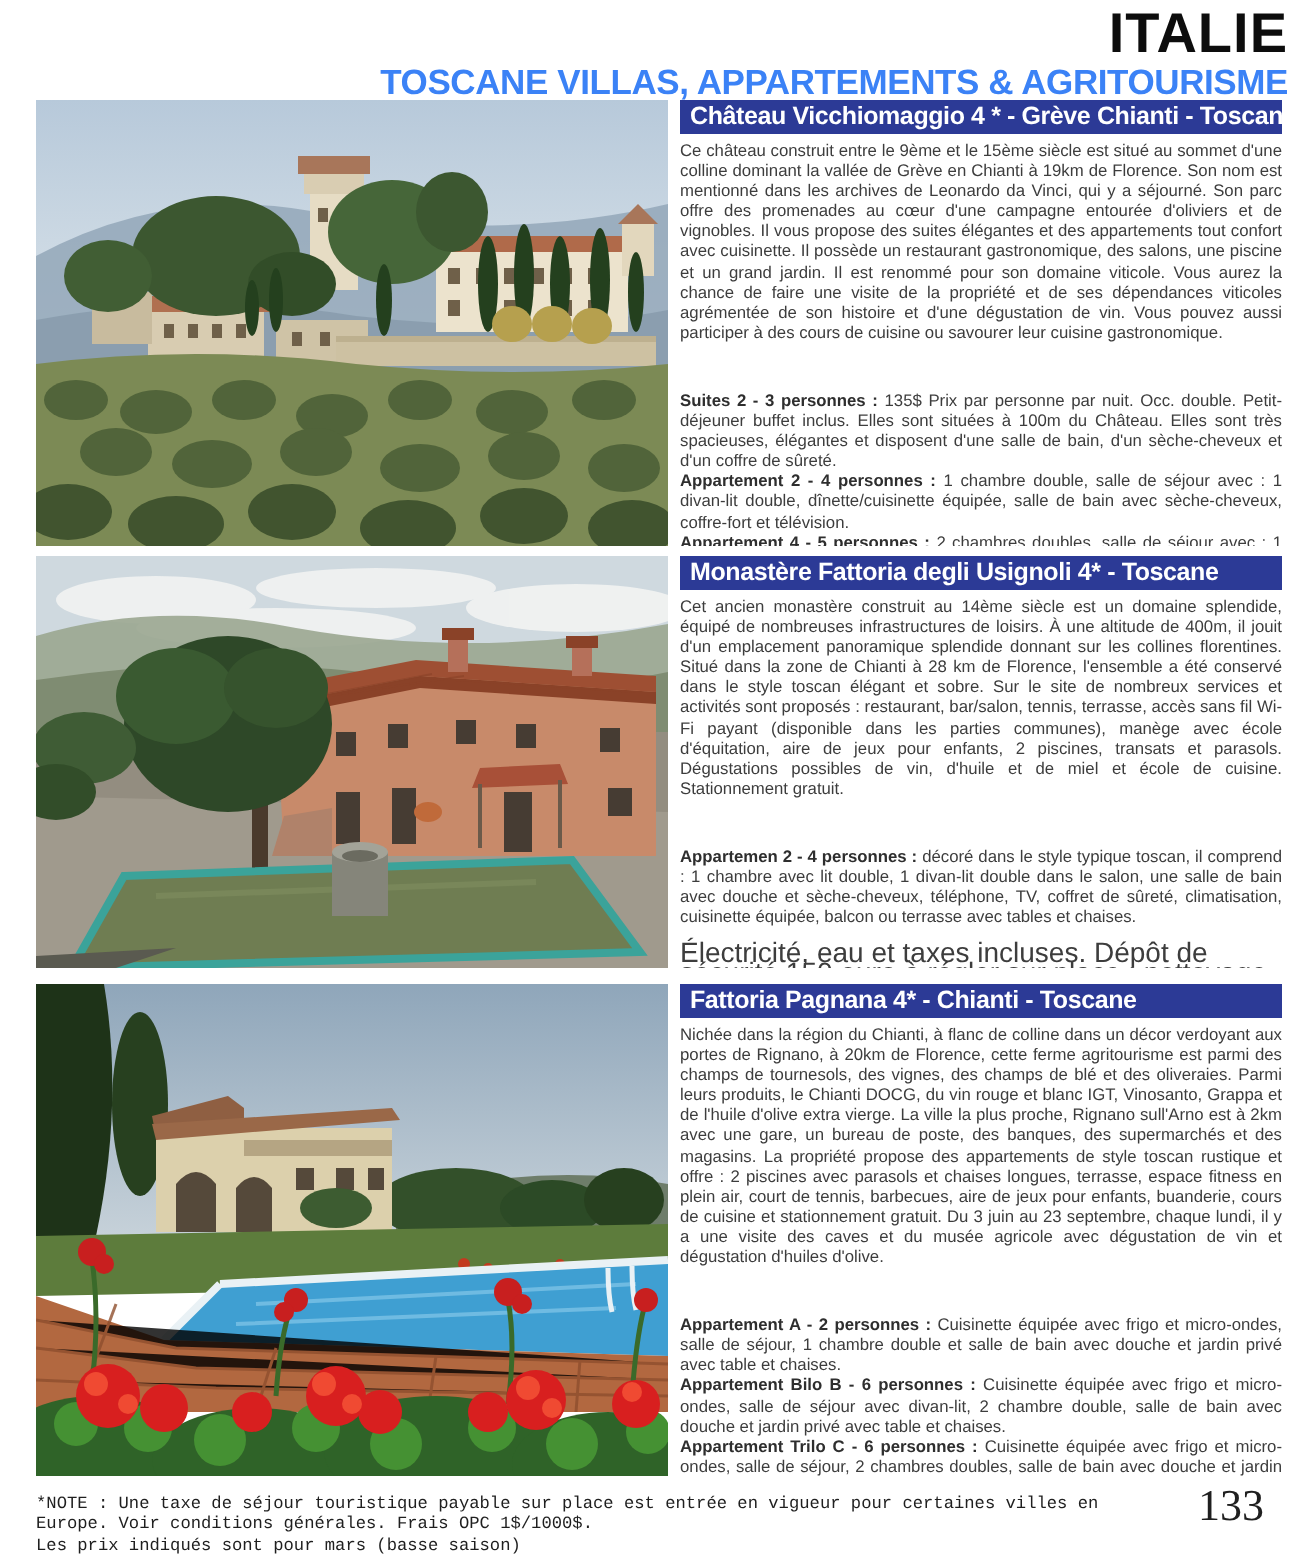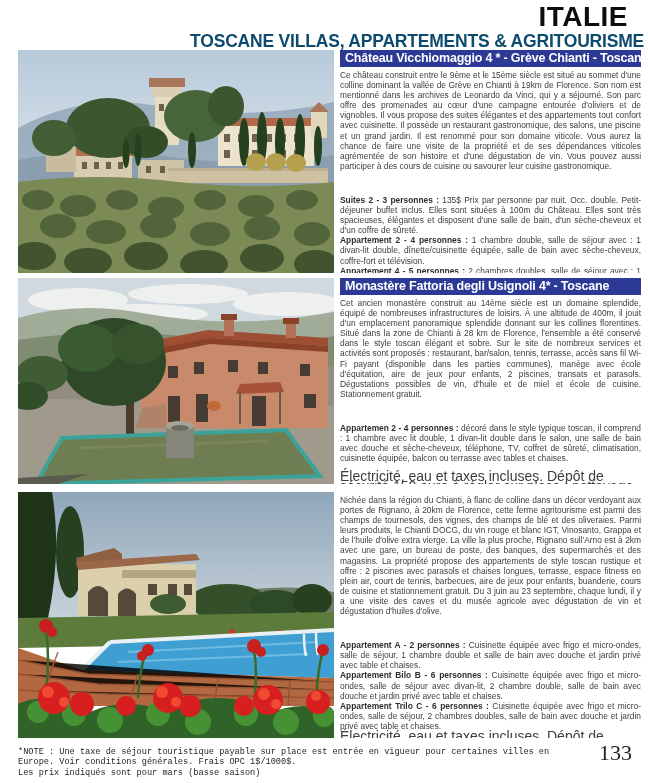--- a/index.html
+++ b/index.html
@@ -1,23 +1,23 @@
 <!DOCTYPE html>
 <html><head>
 <meta charset="utf-8">
 <style>
   html,body{margin:0;padding:0;background:#fff;}
   #page{position:relative;width:648px;height:783px;background:#fff;
         font-family:"Liberation Sans",sans-serif;color:#3d3d3d;overflow:hidden;}
 
   
-  .main-title{position:absolute;top:1px;right:20px;font-size:28px;font-weight:bold;
+  .main-title{position:absolute;top:1px;right:4px;font-size:28px;font-weight:bold;
               color:#0d0d0d;letter-spacing:.5px;}
   .sub-title{position:absolute;top:31px;right:4px;font-size:17.5px;font-weight:bold;
-             color:#0c4a6e;letter-spacing:-0.2px;white-space:nowrap;}
+             color:#3b82f6;letter-spacing:-0.2px;white-space:nowrap;}
 
   
   .row{position:absolute;left:0;width:648px;}
   #row1{top:50px;height:223px;}
   #row2{top:278px;height:206px;padding-left:17px;}
   #row3{top:492px;height:246px;}
   .photo{position:absolute;left:18px;top:0;display:block;}
   .content{position:absolute;left:340px;width:301px;top:0;height:100%;overflow:hidden;}
 
   .bar{background:#2c3a96;color:#fff;font-weight:bold;font-size:12.5px;
@@ -336,20 +336,21 @@
           <circle cx="46" cy="210" r="5"></circle>
           <circle cx="144" cy="200" r="6"></circle>
         <circle cx="158" cy="210" r="5"></circle>
           <circle cx="246" cy="202" r="6"></circle>
           <circle cx="258" cy="212" r="5"></circle>
         <circle cx="298" cy="204" r="5"></circle>
       </g>
     </svg>
 
     <div class="content">
+      <div class="bar">Fattoria Pagnana 4* - Chianti - Toscane</div>
       <p class="desc">Nichée dans la région du Chianti, à flanc de colline dans un décor verdoyant aux portes de Rignano, à 20km de Florence, cette ferme agritourisme est parmi des champs de tournesols, des vignes, des champs de blé et des oliveraies. Parmi leurs produits, le Chianti DOCG, du vin rouge et blanc IGT, Vinosanto, Grappa et de l'huile d'olive extra vierge. La ville la plus proche, Rignano sull'Arno est à 2km avec une gare, un bureau de poste, des banques, des supermarchés et des magasins. La propriété propose des appartements de style toscan rustique et offre : 2 piscines avec parasols et chaises longues, terrasse, espace fitness en plein air, court de tennis, barbecues, aire de jeux pour enfants, buanderie, cours de cuisine et stationnement gratuit. Du 3 juin au 23 septembre, chaque lundi, il y a une visite des caves et du musée agricole avec dégustation de vin et dégustation d'huiles d'olive.</p>
       <p class="detail first"><b>Appartement A - 2 personnes :</b> <span>Cuisinette équipée avec frigo et micro-ondes, salle de séjour, 1 chambre double et salle de bain avec douche et jardin privé avec table et chaises.</span></p>
       <p class="detail"><b>Appartement Bilo B - 6 personnes :</b> <span>Cuisinette équipée avec frigo et micro-ondes, salle de séjour avec divan-lit, 2 chambre double, salle de bain avec douche et jardin privé avec table et chaises.</span></p>
       <p class="detail"><b>Appartement Trilo C - 6 personnes :</b> <span>Cuisinette équipée avec frigo et micro-ondes, salle de séjour, 2 chambres doubles, salle de bain avec douche et jardin privé avec table et chaises.</span></p>
       <p class="note" style="margin-top:0;">Électricité, eau et taxes incluses. Dépôt de sécurité 155 euro</p>
 
     </div>
   </div>
 
   <div class="footnote">

